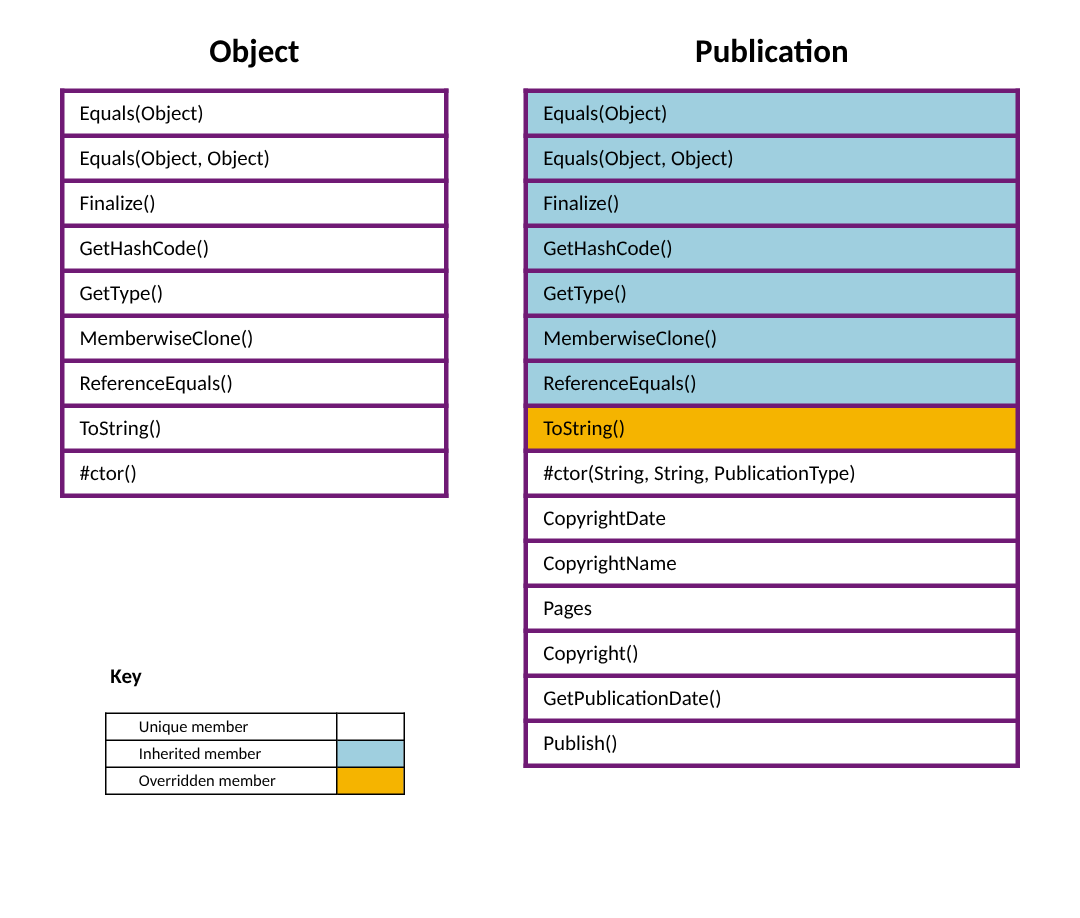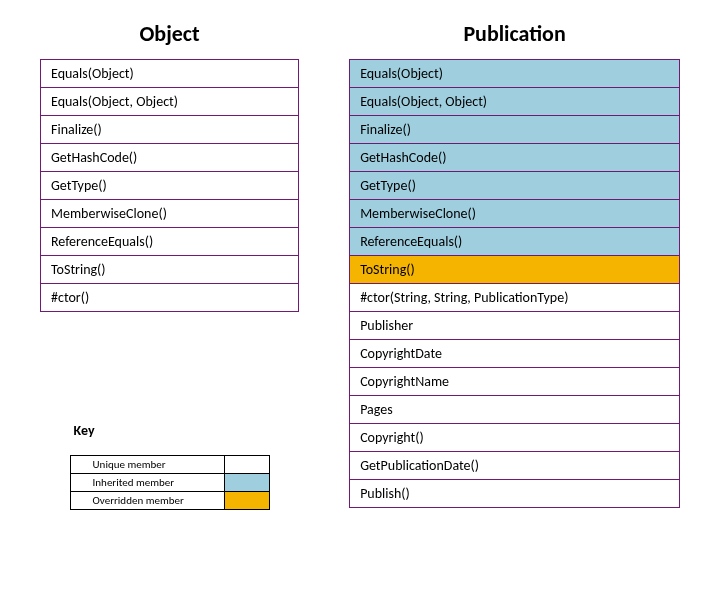--- a/index.html
+++ b/index.html
@@ -27,21 +27,21 @@
       font-size: 22px;
       font-weight: bold;
       margin: 0 0 12px 0;
       color: #000;
     }
     .member-table {
       width: 100%;
       border-collapse: collapse;
     }
     .member-table td {
-      border: 1px solid #701a75;
+      border: 3px solid #701a75;
       padding: 5px 10px;
       font-size: 14px;
       color: #000;
       height: 20px;
     }
     .inherited { background: #9fcfdf; }
     .overridden { background: #f5b400; }
     .unique { background: #ffffff; }
 
     .key-box {
@@ -153,23 +153,20 @@
           <tr>
             <td class="inherited">ReferenceEquals()</td>
           </tr>
           <tr>
             <td class="overridden">ToString()</td>
           </tr>
           <tr>
             <td class="unique">#ctor(String, String, PublicationType)</td>
           </tr>
           <tr>
-            <td class="unique">Publisher</td>
-          </tr>
-          <tr>
             <td class="unique">CopyrightDate</td>
           </tr>
           <tr>
             <td class="unique">CopyrightName</td>
           </tr>
           <tr>
             <td class="unique">Pages</td>
           </tr>
           <tr>
             <td class="unique">Copyright()</td>

